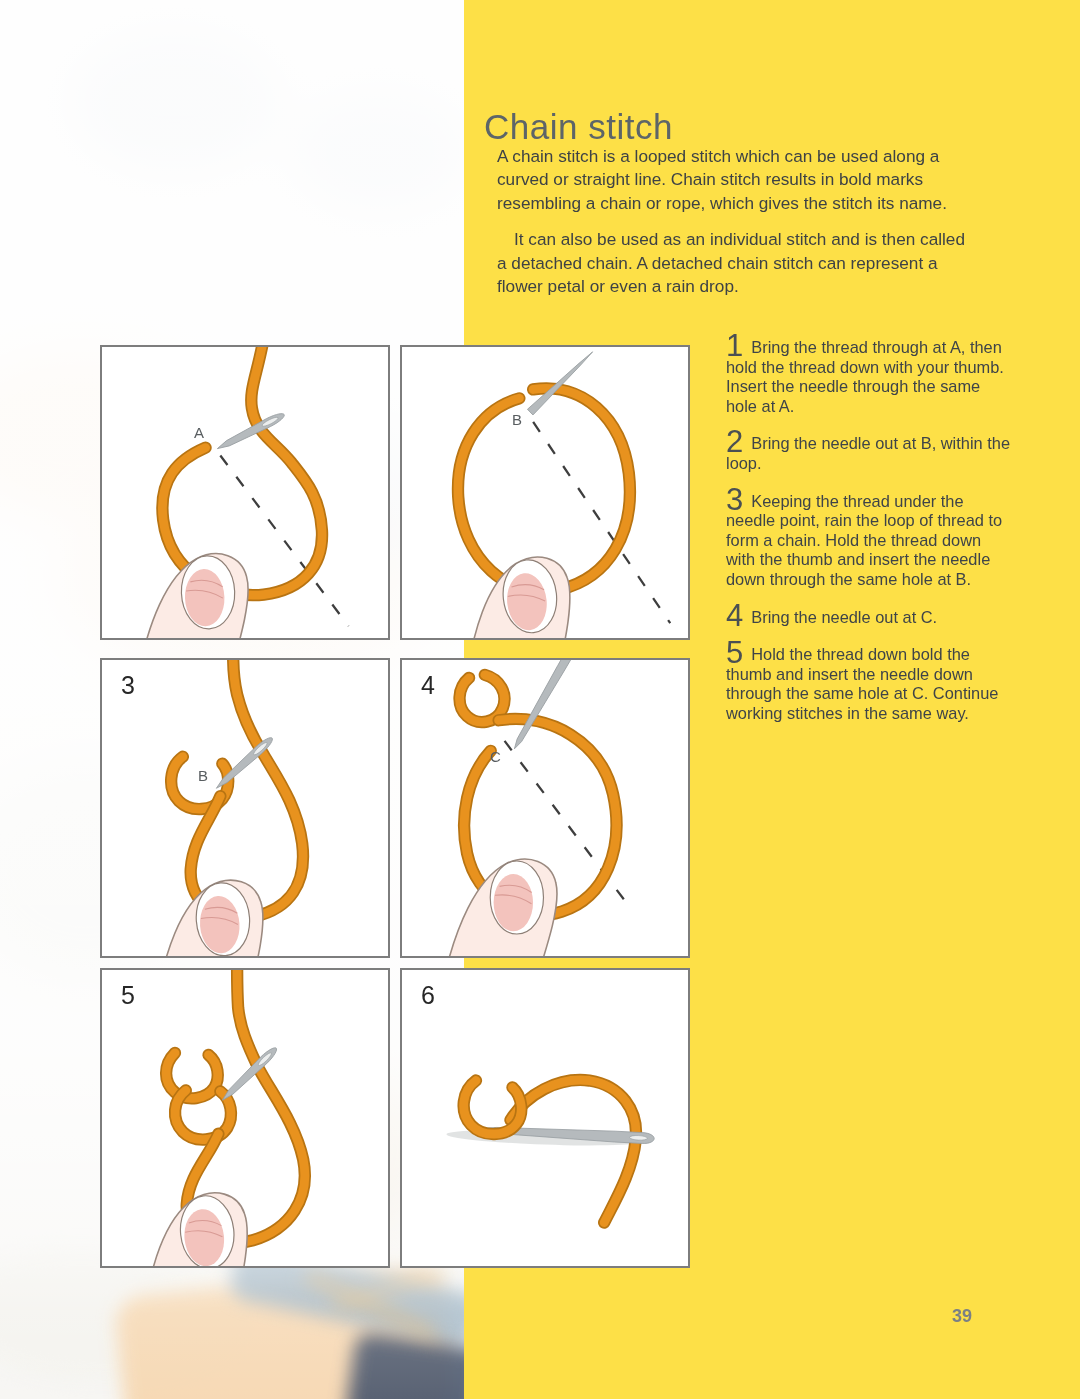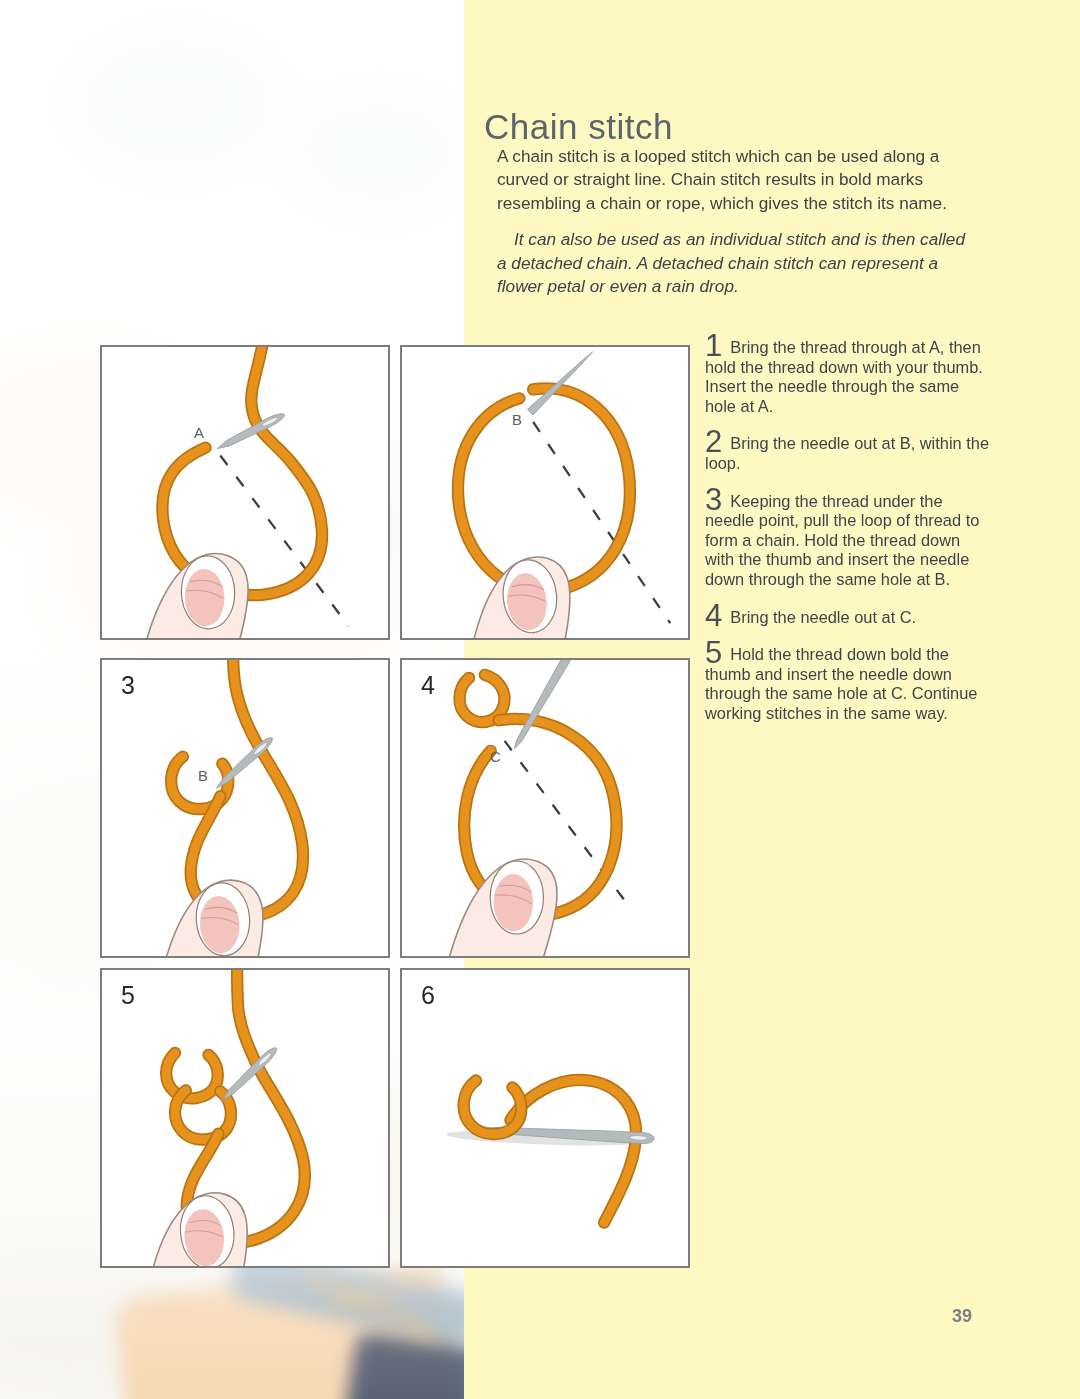--- a/index.html
+++ b/index.html
@@ -1,17 +1,17 @@
 <!DOCTYPE html>
 <html><head>
 <meta charset="utf-8">
 <style>
   html,body{margin:0;padding:0;background:#ffffff;}
   .page{
-    position:relative;width:1080px;height:1399px;background:#fef9c3;
+    position:relative;width:1080px;height:1399px;background:#fde047;
     overflow:hidden;font-family:"Liberation Sans",sans-serif;color:#3e4245;
   }
   
   .photo{position:absolute;left:0;top:0;width:464px;height:1399px;background:#f6f5f2;overflow:hidden;}
   .blob{position:absolute;border-radius:50%;filter:blur(24px);}
   .fab{position:absolute;filter:blur(9px);}
   .photo-overlay{
     position:absolute;left:0;top:0;width:100%;height:100%;
     background:linear-gradient(180deg,
       rgba(255,255,255,0.94) 0%,
@@ -21,22 +21,22 @@
       rgba(255,255,255,0.22) 94%,
       rgba(255,255,255,0.10) 100%);
   }
   
   .title{
     position:absolute;left:484px;top:84px;font-size:35px;letter-spacing:0.5px;
     color:#5d6568;font-weight:normal;
   }
   .intro{position:absolute;left:484px;top:132px;width:506px;font-size:17.2px;line-height:23.4px;color:#3e4245;}
   .intro p{margin:13px;}
-  .intro p + p{text-indent:17px;font-style:italic;}
-  .steps{position:absolute;left:705px;top:338px;width:288px;font-size:16.4px;line-height:19.6px;color:#3f4448;}
+  .intro p + p{text-indent:17px;}
+  .steps{position:absolute;left:726px;top:338px;width:288px;font-size:16.4px;line-height:19.6px;color:#3f4448;}
   .step{margin:0 0 18px 0;}
   .step .num{font-size:31px;line-height:0;vertical-align:-3px;color:#4b5053;margin-right:8px;font-weight:normal;}
   .pagenum{position:absolute;left:952px;top:1306px;font-size:18px;color:#7b8084;font-weight:bold;}
   
   .panel{position:absolute;width:290px;background:#ffffff;border:2px solid #7d7d7d;box-sizing:border-box;}
   .panel svg{position:absolute;left:0;top:0;width:100%;height:100%;display:block;}
   .pnum{position:absolute;left:19px;top:11px;font-size:25px;color:#272727;}
   .plbl{position:absolute;font-size:15px;color:#585d60;}
   
   .thr-out{stroke:#b87412;stroke-width:12.5;fill:none;stroke-linecap:round;stroke-linejoin:round;}
@@ -82,21 +82,21 @@
 
   <h1 class="title">Chain stitch</h1>
   <div class="intro">
     <p>A chain stitch is a looped stitch which can be used along a curved or straight line. Chain stitch results in bold marks resembling a chain or rope, which gives the stitch its name.</p>
     <p>It can also be used as an individual stitch and is then called a detached chain. A detached chain stitch can represent a flower petal or even a rain drop.</p>
   </div>
 
   <div class="steps">
     <p class="step"><span class="num">1</span><span>Bring the thread through at A, then hold the thread down with your thumb. Insert the needle through the same hole at A.</span></p>
     <p class="step"><span class="num">2</span><span>Bring the needle out at B, within the loop.</span></p>
-    <p class="step"><span class="num">3</span><span>Keeping the thread under the needle point, pull the loop of thread to form a chain. Hold the thread down with the thumb and insert the needle down through the same hole at B.</span></p>
+    <p class="step"><span class="num">3</span><span>Keeping the thread under the needle point, rain the loop of thread to form a chain. Hold the thread down with the thumb and insert the needle down through the same hole at B.</span></p>
     <p class="step"><span class="num">4</span><span>Bring the needle out at C.</span></p>
     <p class="step"><span class="num">5</span><span>Hold the thread down bold the thumb and insert the needle down through the same hole at C. Continue working stitches in the same way.</span></p>
   </div>
 
   <div class="panel" style="left:100px;top:345px;height:295px;">
     <svg viewBox="0 0 290 295">
       <path class="dash" d="M 120,110 L 250,283"></path>
       <g>
         <path class="thr-out" d="M 163,-4 C 157,28 149,44 152,62 C 156,88 176,97 192,117 C 207,136 221,152 223,186 C 225,221 204,246 164,251 C 119,256 69,230 62,175 C 57,134 77,114 105,102"></path>
         <path class="thr" d="M 163,-4 C 157,28 149,44 152,62 C 156,88 176,97 192,117 C 207,136 221,152 223,186 C 225,221 204,246 164,251 C 119,256 69,230 62,175 C 57,134 77,114 105,102"></path>

